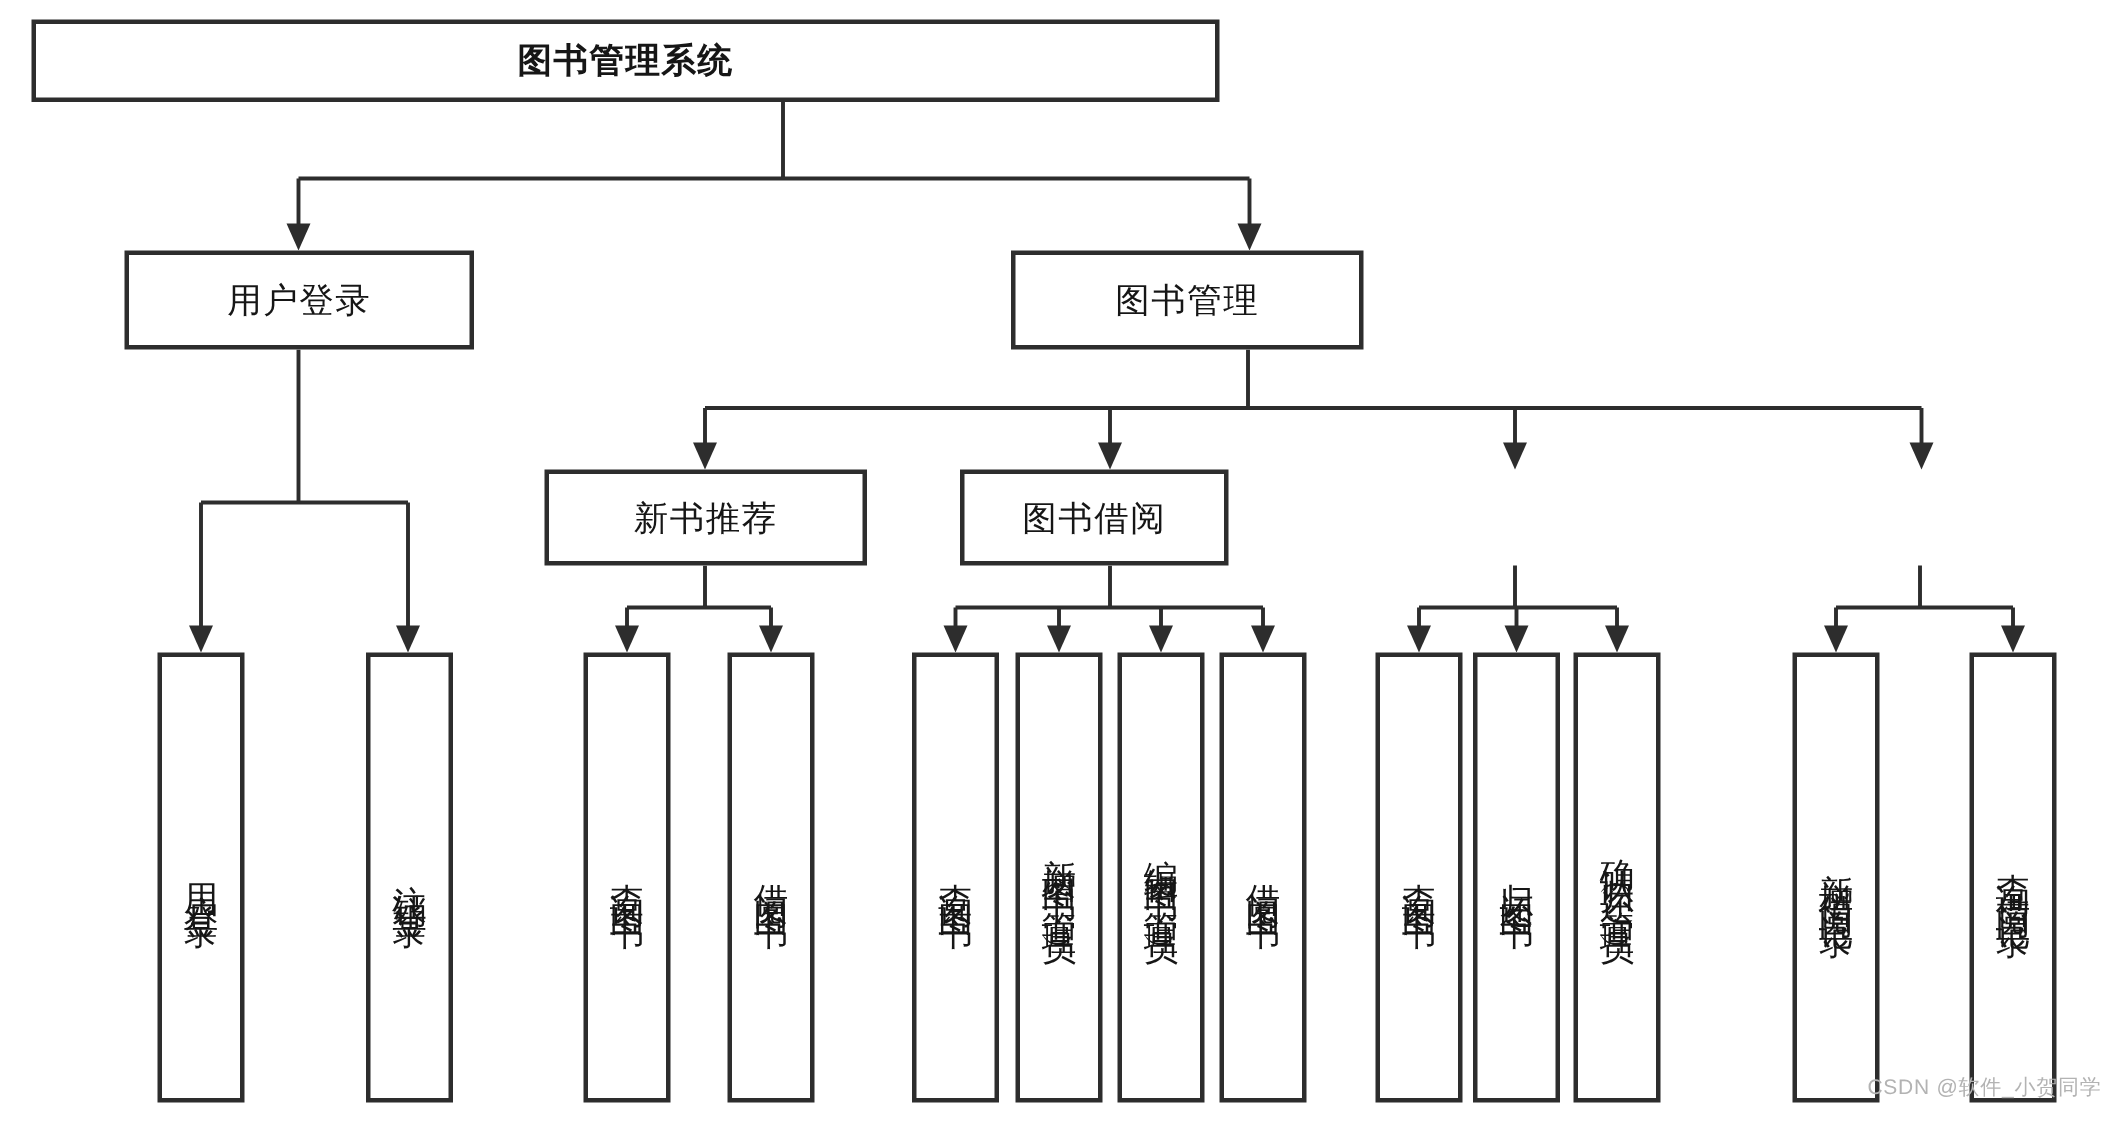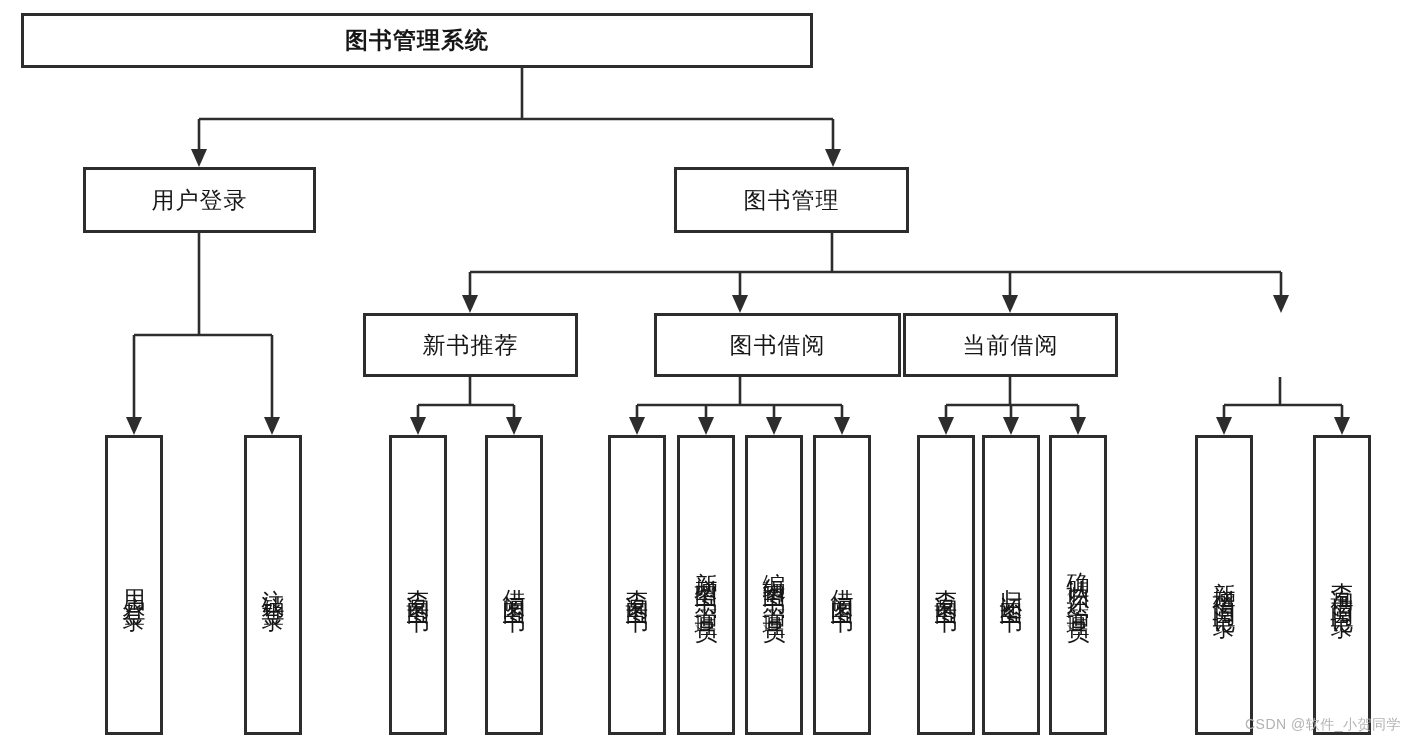--- a/index.html
+++ b/index.html
@@ -105,22 +105,21 @@
     <polygon class="arrow" points="1216,417 1232,417 1224,435"></polygon>
     <polygon class="arrow" points="1334,417 1350,417 1342,435"></polygon>
   </svg>
 
   <div class="box hbox" style="left:21px; top:13px; width:792px; height:55px;font-weight:bold;">图书管理系统</div>
 
   <div class="box hbox" style="left:83px; top:167px; width:233px; height:66px;">用户登录</div>
   <div class="box hbox" style="left:674px; top:167px; width:235px; height:66px;">图书管理</div>
 
   <div class="box hbox" style="left:363px; top:313px; width:215px; height:64px;">新书推荐</div>
-  <div class="box hbox" style="left:654px; top:313px; width:247px; height:64px;">图书借阅</div>
-  <div class="box hbox" style="left:903px; top:313px; width:215px; height:64px;">当前借阅</div>
+  <div class="box hbox" style="left:640px; top:313px; width:179px; height:64px;">图书借阅</div>
 
   <div class="box vbox" style="left:105px;">
     <span class="vtext">用户登录</span>
   </div>
   <div class="box vbox" style="left:244px;">
     <span class="vtext">注销登录</span>
   </div>
 
   <div class="box vbox" style="left:389px;">
     <span class="vtext">查询图书</span>

